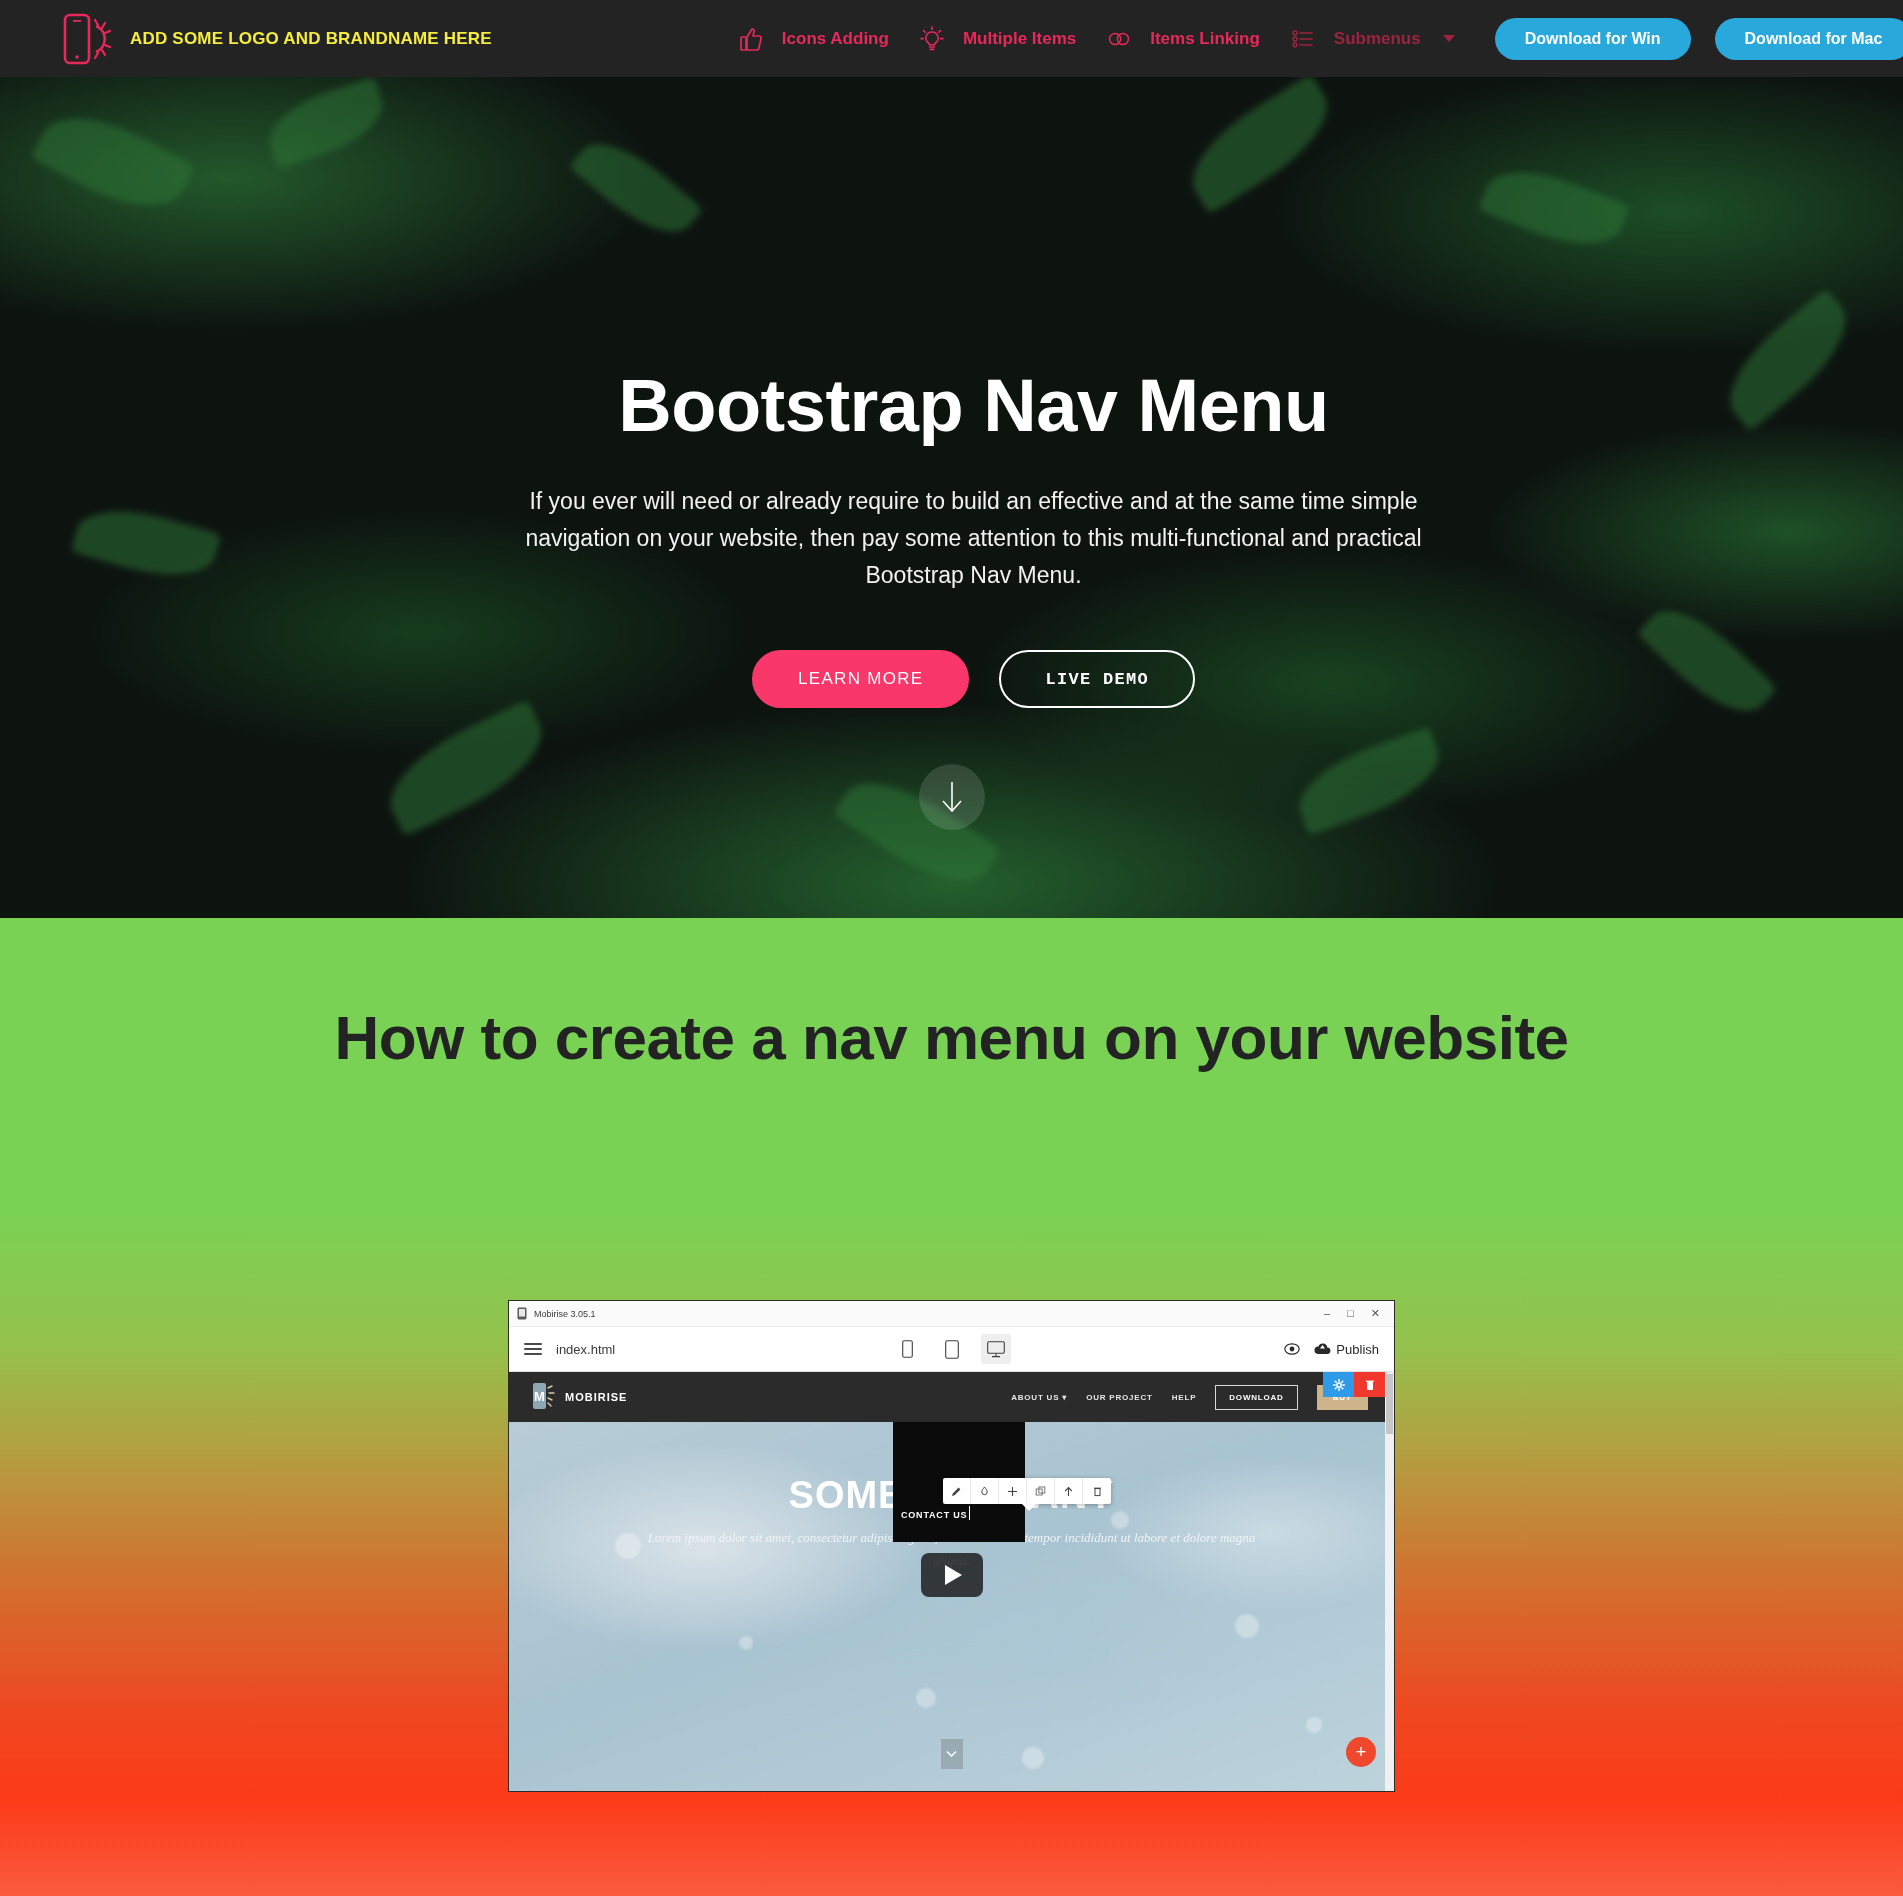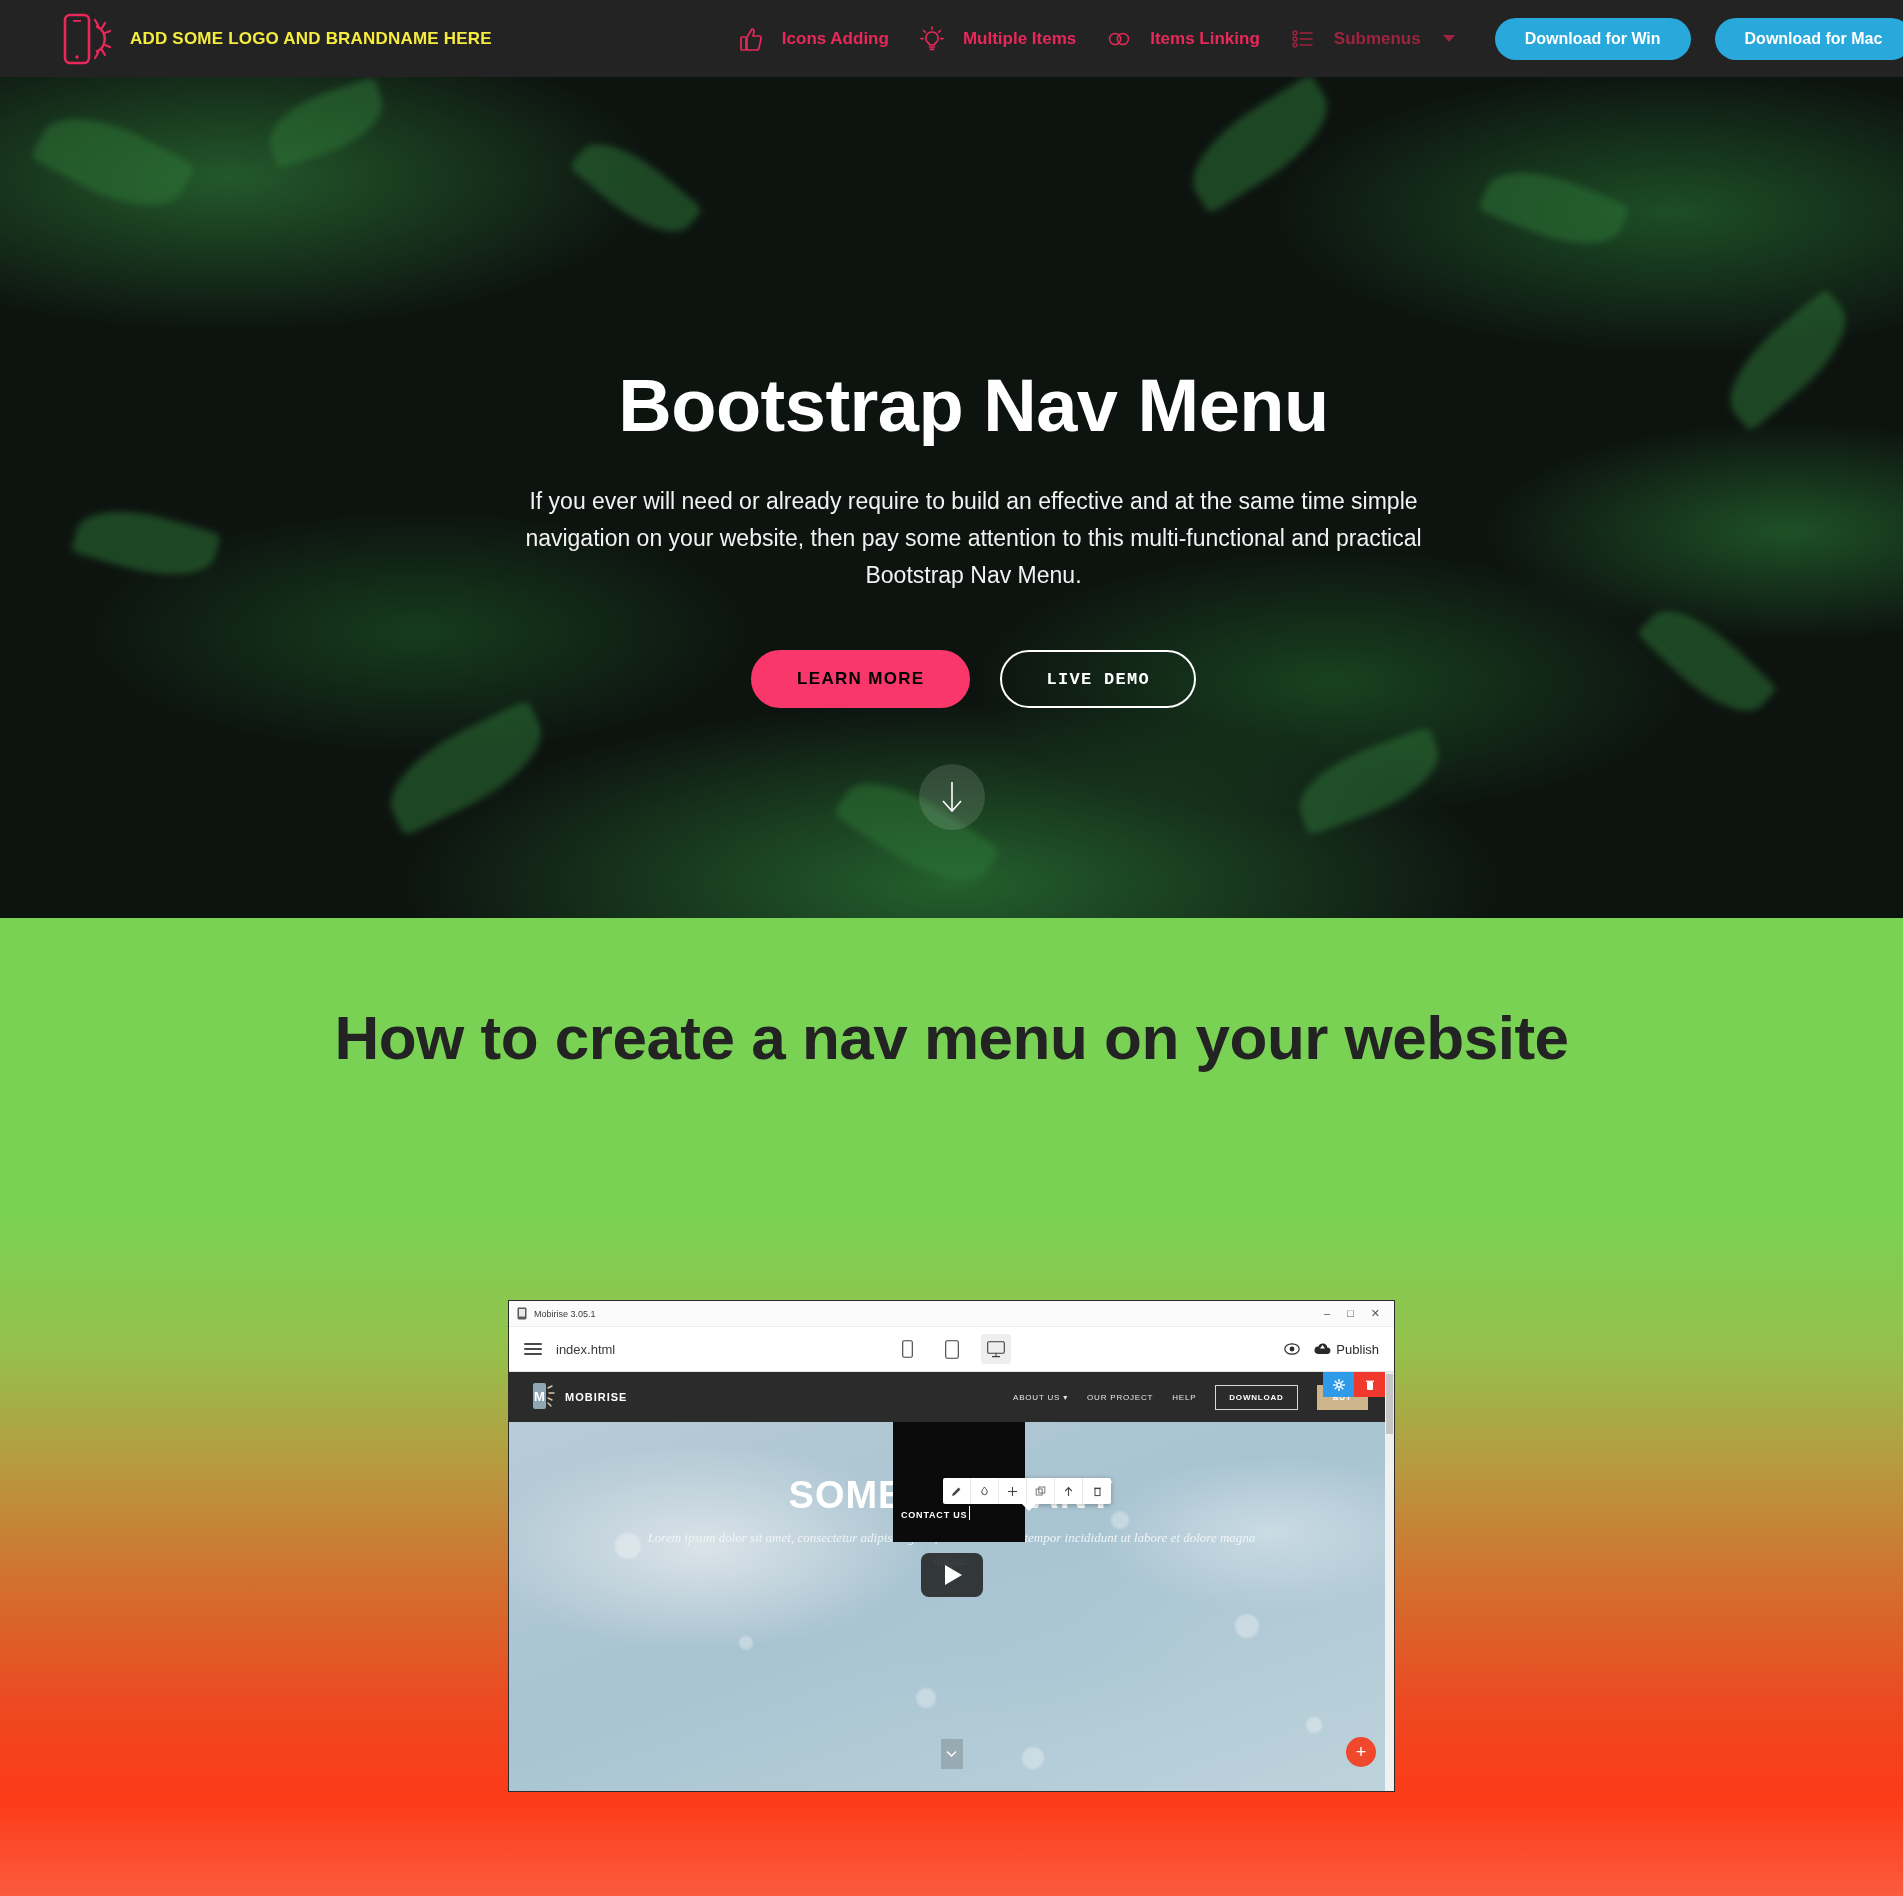--- a/index.html
+++ b/index.html
@@ -116,26 +116,26 @@
     margin: 38px auto 16px;
   }
   .hero-ctas {
     margin-top: 56px;
     display: flex;
     justify-content: center;
     gap: 30px;
   }
   .btn-primary {
     background: #f9376a;
-    color: #000000;
+    color: #ffffff;
     border: 2px solid #f9376a;
     border-radius: 40px;
     padding: 17px 44px;
     font-size: 17px;
-    font-weight: bold;
+    font-weight: normal;
     letter-spacing: 1.3px;
     font-family: inherit;
     cursor: pointer;
   }
   .btn-outline {
     background: transparent;
     color: #ffffff;
     border: 2px solid #ffffff;
     border-radius: 40px;
     padding: 17px 44px;
@@ -236,21 +236,21 @@
     display: flex;
     align-items: center;
     padding: 0 22px;
     position: relative;
     z-index: 6;
   }
   .prev-brand { display: flex; align-items: center; gap: 9px; }
   .prev-brand-name { color: #ffffff; font-size: 11px; font-weight: bold; letter-spacing: 1px; }
   .prev-menu { margin-left: auto; display: flex; align-items: center; gap: 19px; padding-right: 4px; }
   .prev-menu-item {
-    color: #e6e6e6; font-size: 8px; font-weight: normal; letter-spacing: .8px;
+    color: #e6e6e6; font-size: 8px; font-weight: bold; letter-spacing: .8px;
     white-space: nowrap; cursor: pointer; display: flex; align-items: center; gap: 3px;
   }
   .prev-btn-outline {
     border: 1px solid #d8d8d8; color: #ffffff;
     font-size: 8px; font-weight: bold; letter-spacing: .8px;
     padding: 7px 13px; cursor: pointer;
   }
   .prev-btn-buy {
     background: #cdb48a; color: #ffffff;
     font-size: 8px; font-weight: bold; letter-spacing: .8px;

